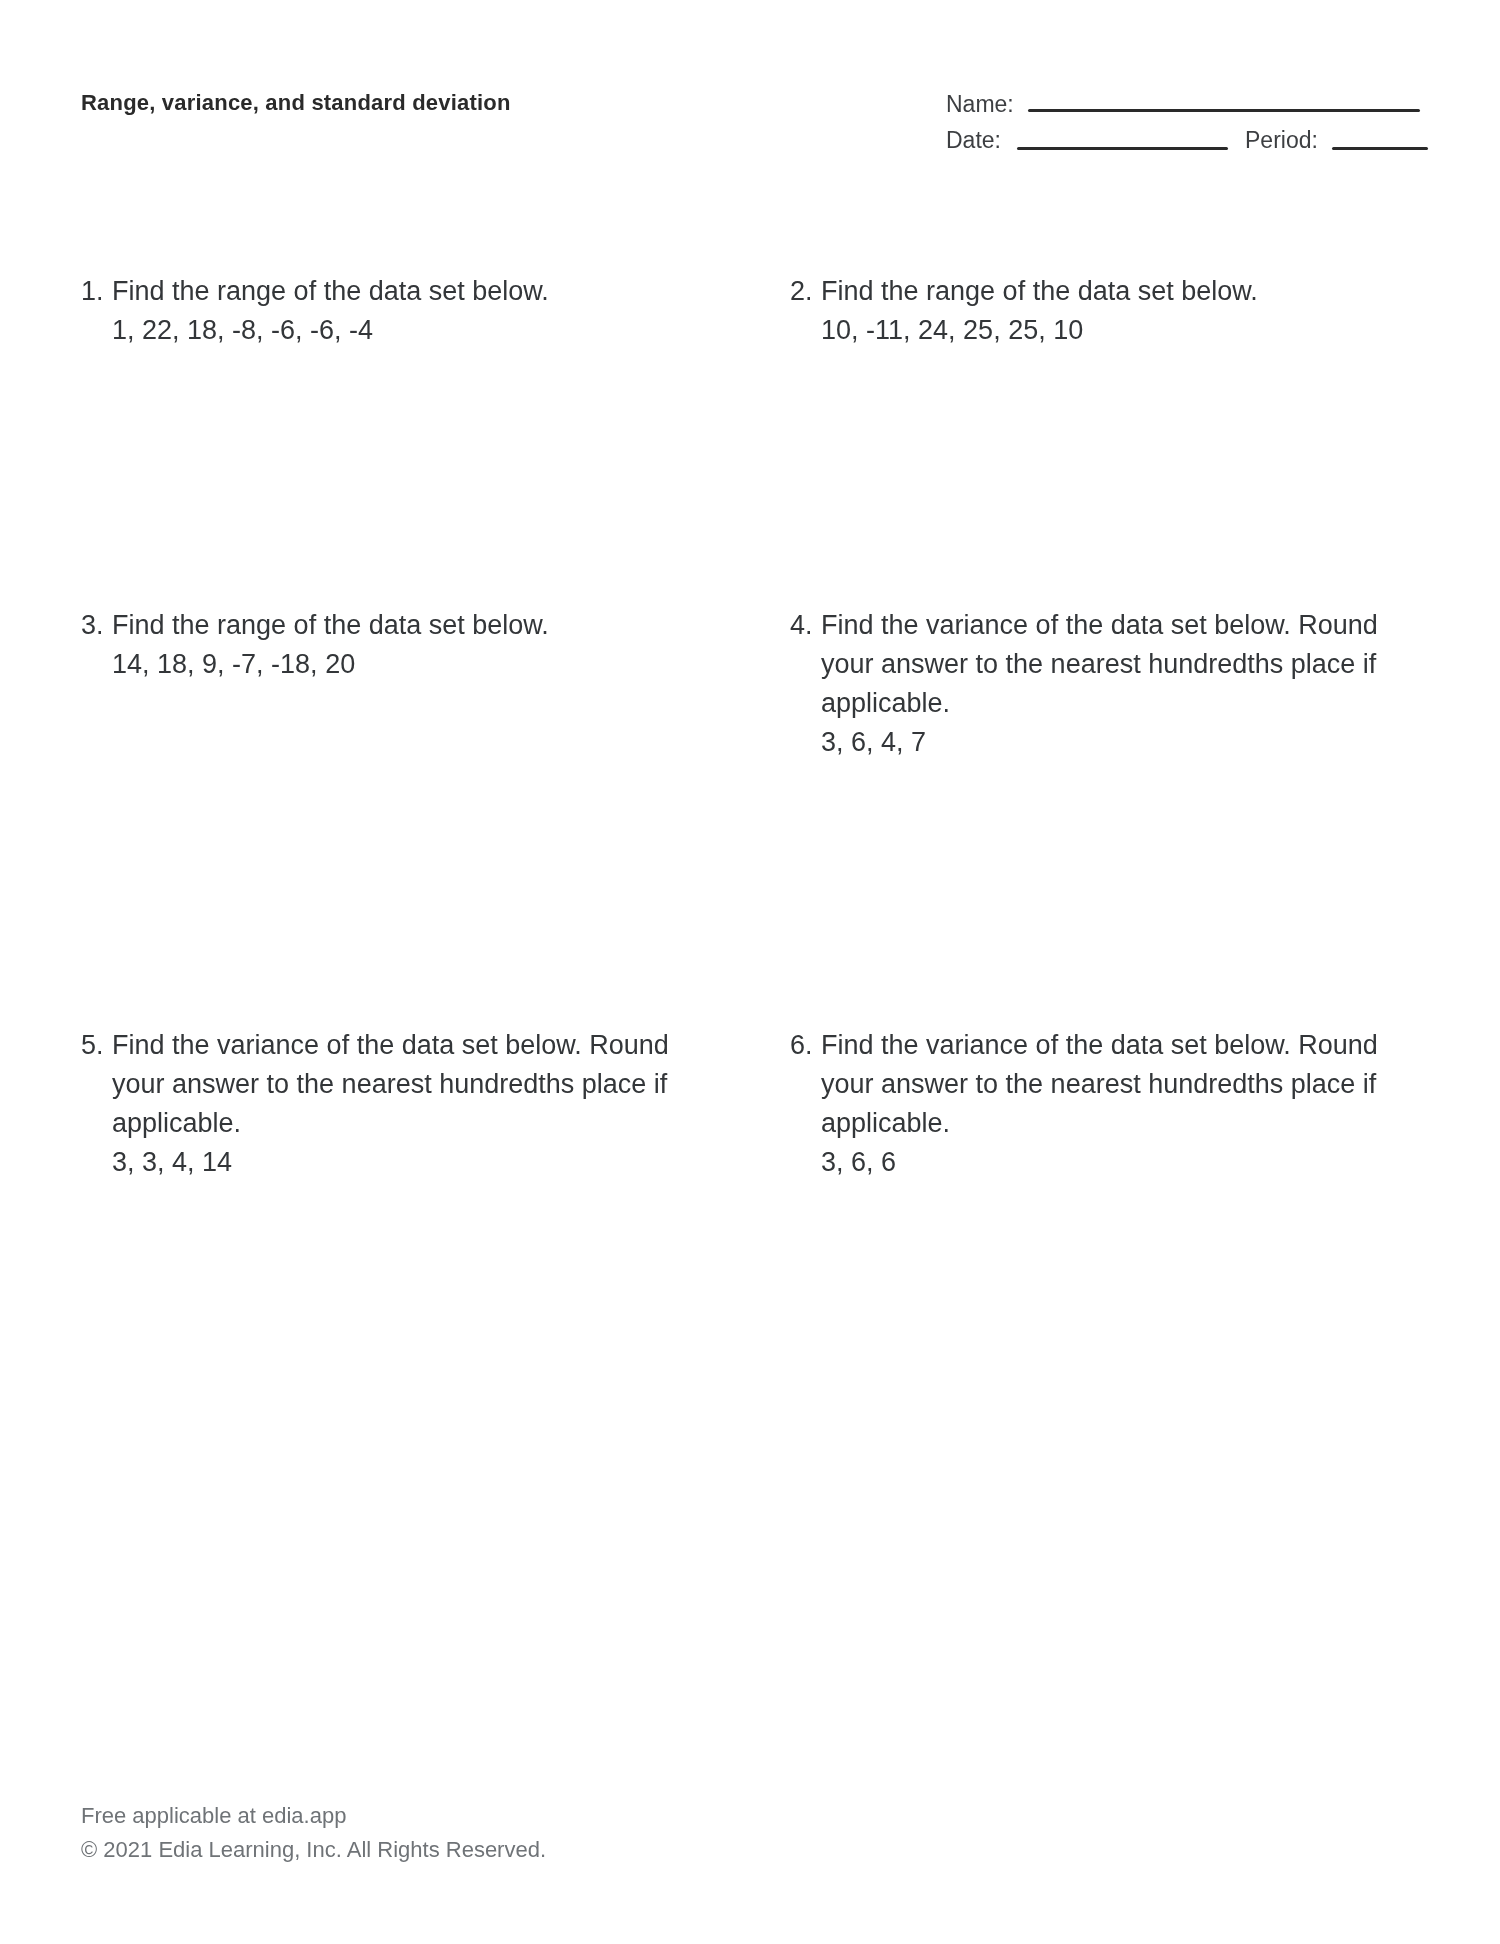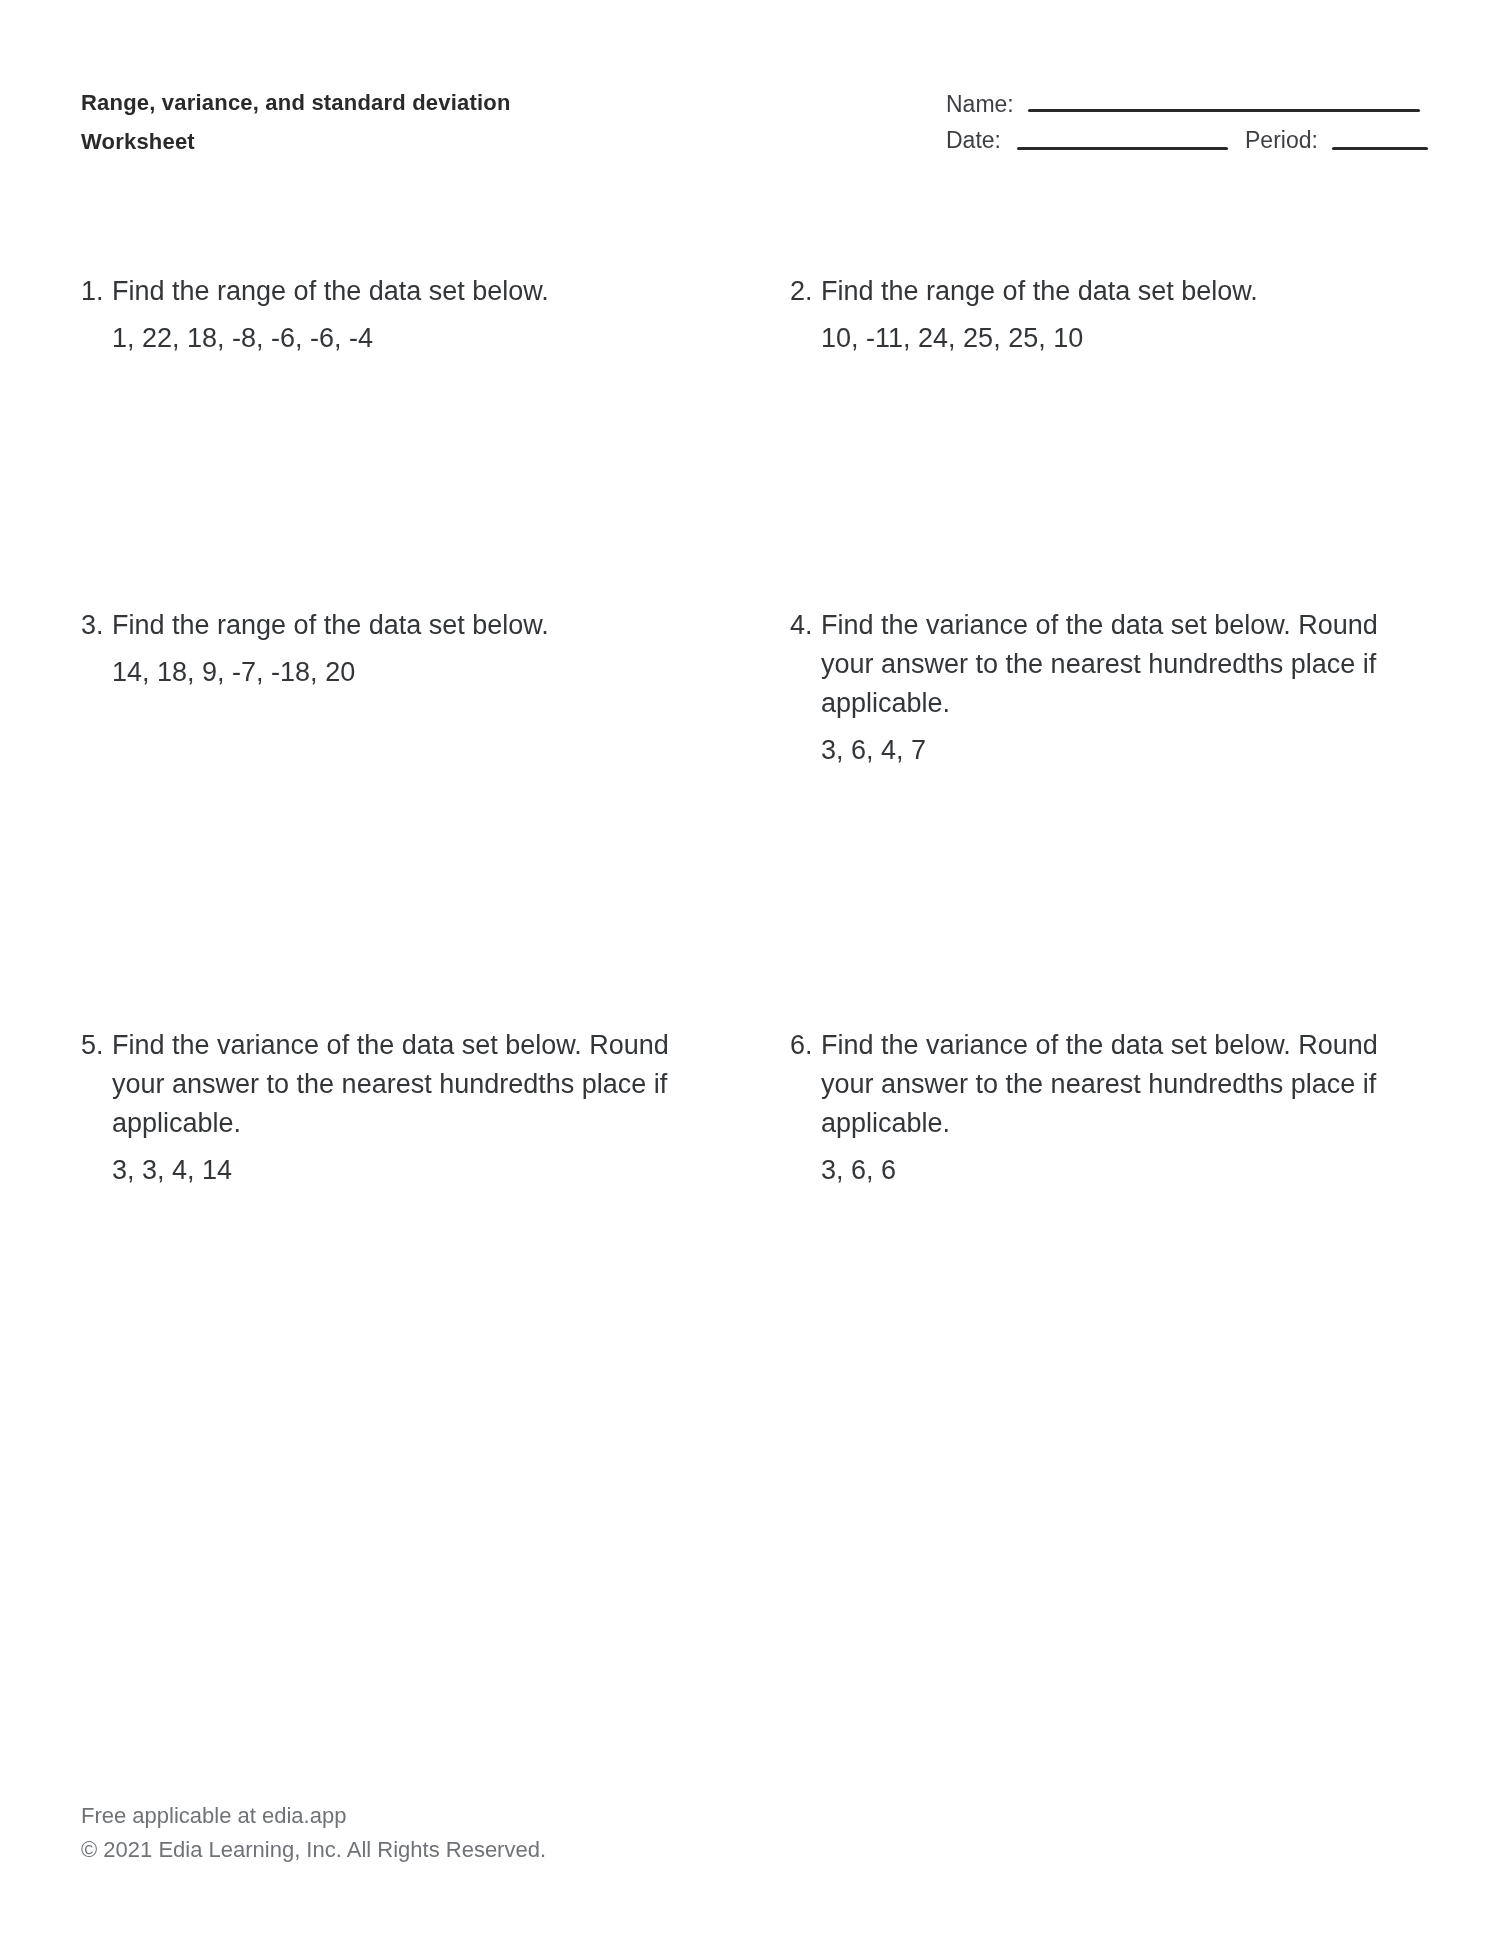--- a/index.html
+++ b/index.html
@@ -57,41 +57,40 @@
     font-size: 27px;
     line-height: 39px;
   }
   .pnum {
     position: absolute;
     left: 0;
     top: 0;
   }
   .pdata {
     padding-left: 31px;
-    margin-top: 8px;
+    margin-top: 0;
     font-size: 27px;
     line-height: 39px;
   }
   .footer {
     position: absolute;
     left: 81px;
     top: 1799px;
     font-size: 22px;
     line-height: 34px;
     color: #6f7377;
   }
 </style>
 </head>
 <body>
 
 <div class="page">
 
   <div class="title">
     <div>Range, variance, and standard deviation</div>
-    <div>Worksheet</div>
   </div>
 
   <span class="field-label name-label">Name:</span>
   <div class="blank-line name-line"></div>
 
   <span class="field-label date-label">Date:</span>
   <div class="blank-line date-line"></div>
 
   <span class="field-label period-label">Period:</span>
   <div class="blank-line period-line"></div>

